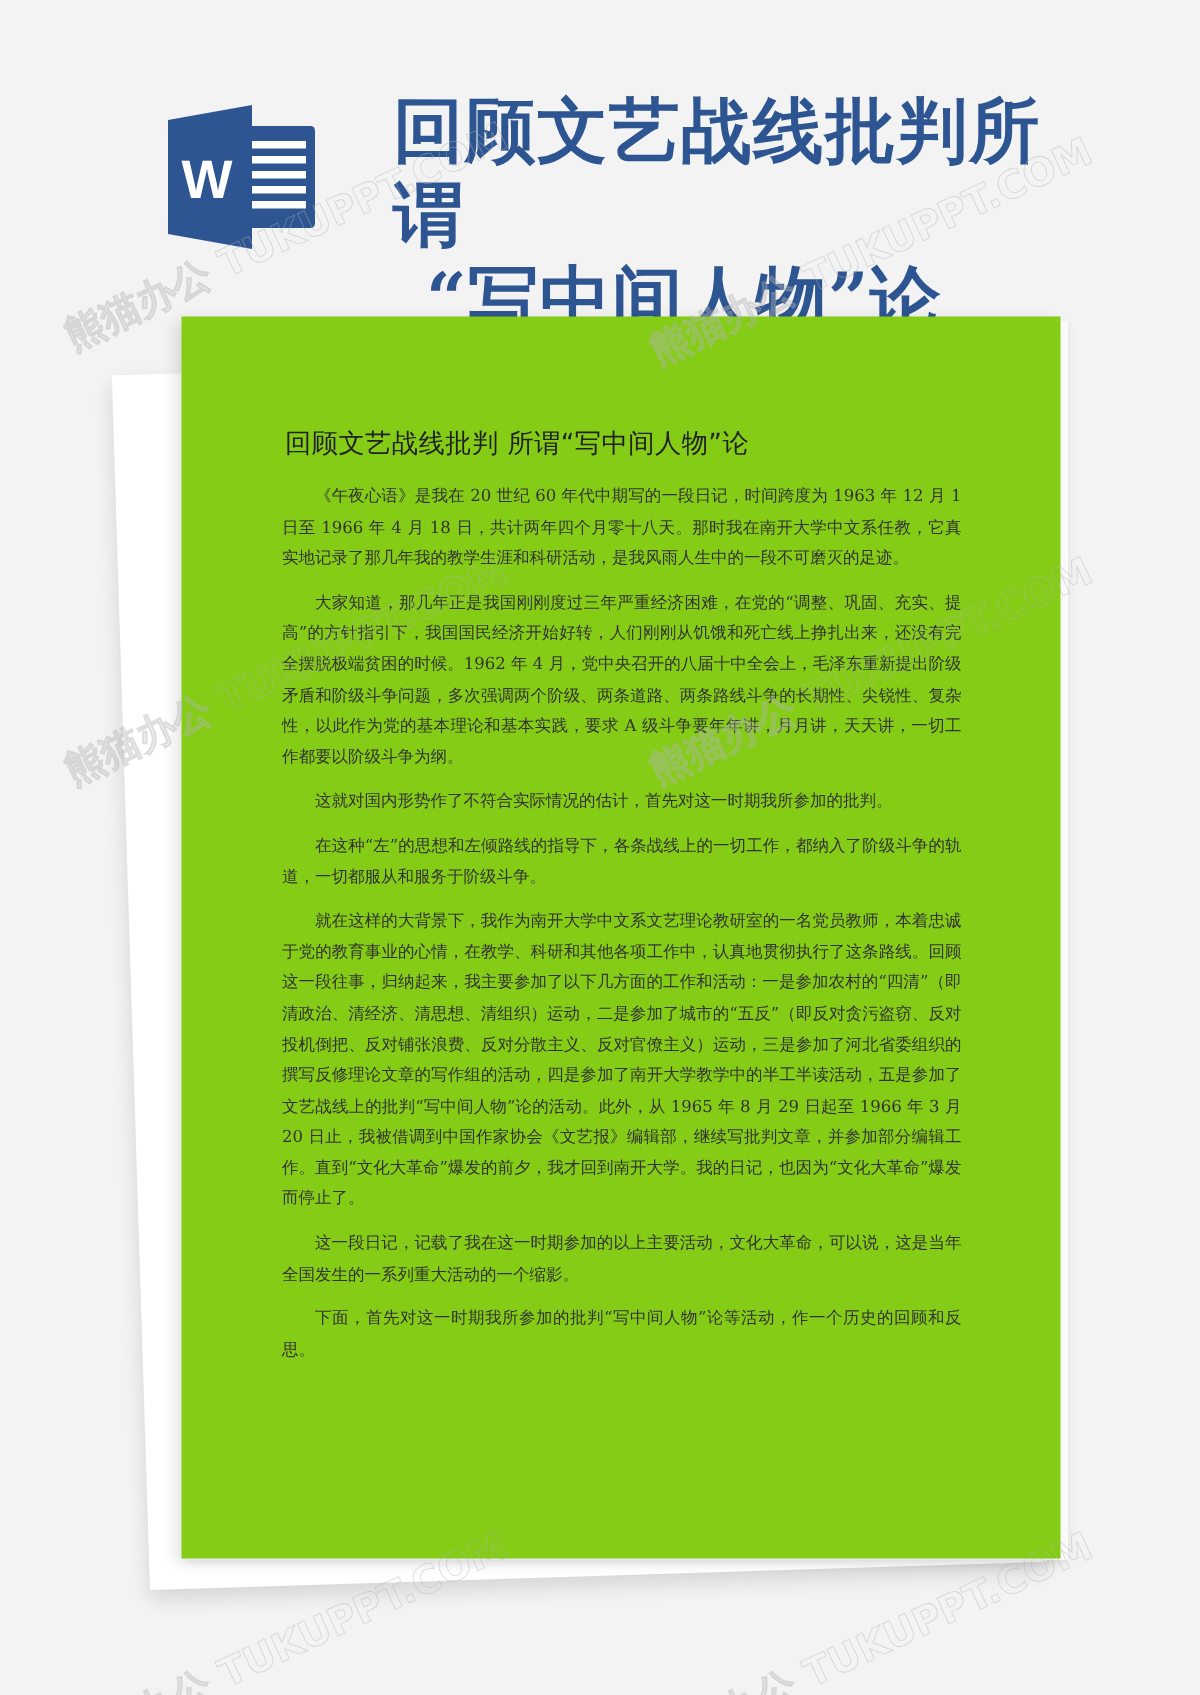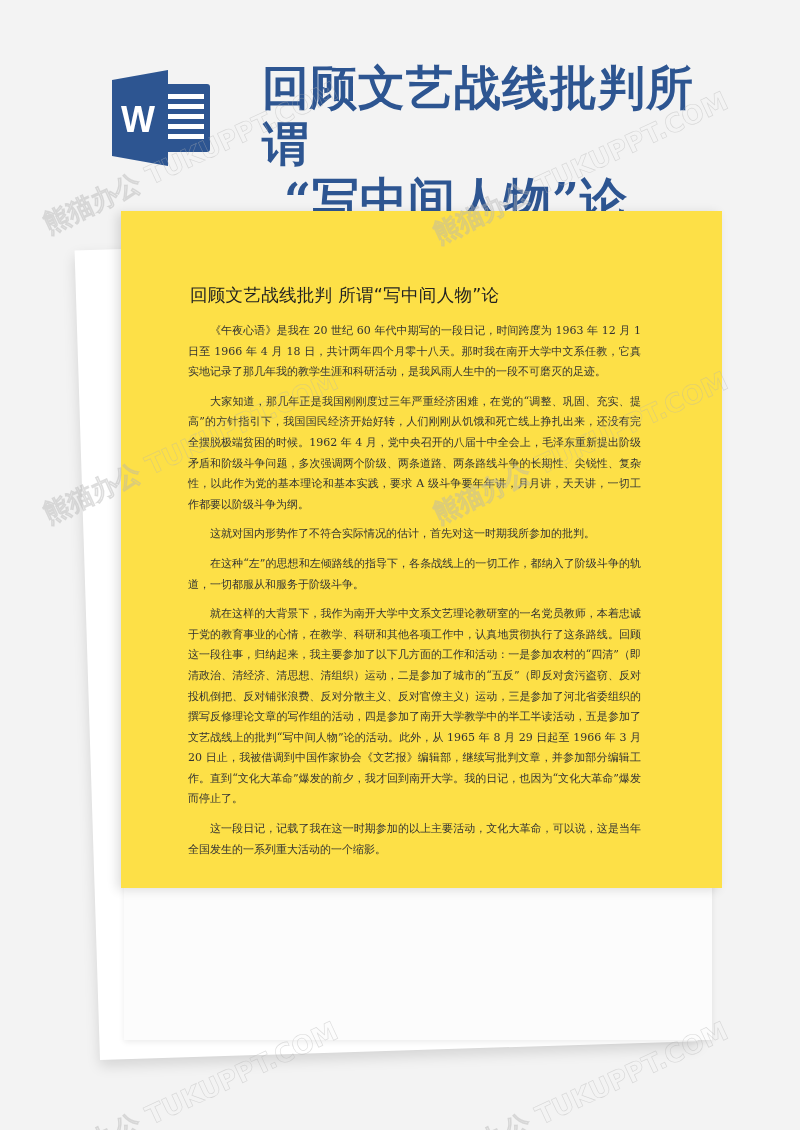--- a/index.html
+++ b/index.html
@@ -21,22 +21,22 @@
     .back-sheet {
       position: absolute; left: 100px; top: 250px; width: 598px; height: 810px;
       background: #fff; transform: rotate(-1.8deg); transform-origin: 0 100%;
       box-shadow: 0 6px 14px rgba(0,0,0,0.13);
     }
     .back-sheet2 {
       position: absolute; left: 124px; top: 214px; width: 588px; height: 826px;
       background: #fcfcfc; box-shadow: 0 2px 6px rgba(0,0,0,0.08);
     }
     .page {
-      position: absolute; left: 121px; top: 211px; width: 586px; height: 677px;
-      background: #fde047; box-shadow: -4px 2px 10px rgba(0,0,0,0.12); padding-left: 15px;
+      position: absolute; left: 121px; top: 211px; width: 586px; height: 828px;
+      background: #84cc16; box-shadow: -4px 2px 10px rgba(0,0,0,0.12);
     }
     .doc-title {
       position: absolute; left: 69px; top: 72px;
       font-family: "DejaVu Sans", "Liberation Sans", sans-serif;
       font-size: 17.5px; color: #222; letter-spacing: 0.3px;
     }
     .doc-body {
       position: absolute; left: 67px; top: 110px; width: 453px;
       font-size: 11px; line-height: 20.6px; color: #333;
       text-align: justify; font-family: "DejaVu Serif", "Liberation Serif", serif;
@@ -78,20 +78,21 @@
 
 <div class="page">
   <div class="doc-title">回顾文艺战线批判 所谓“写中间人物”论</div>
   <div class="doc-body">
     <p>《午夜心语》是我在 20 世纪 60 年代中期写的一段日记，时间跨度为 1963 年 12 月 1 日至 1966 年 4 月 18 日，共计两年四个月零十八天。那时我在南开大学中文系任教，它真实地记录了那几年我的教学生涯和科研活动，是我风雨人生中的一段不可磨灭的足迹。</p>
     <p>大家知道，那几年正是我国刚刚度过三年严重经济困难，在党的“调整、巩固、充实、提高”的方针指引下，我国国民经济开始好转，人们刚刚从饥饿和死亡线上挣扎出来，还没有完全摆脱极端贫困的时候。1962 年 4 月，党中央召开的八届十中全会上，毛泽东重新提出阶级矛盾和阶级斗争问题，多次强调两个阶级、两条道路、两条路线斗争的长期性、尖锐性、复杂性，以此作为党的基本理论和基本实践，要求 A 级斗争要年年讲，月月讲，天天讲，一切工作都要以阶级斗争为纲。</p>
     <p>这就对国内形势作了不符合实际情况的估计，首先对这一时期我所参加的批判。</p>
     <p>在这种“左”的思想和左倾路线的指导下，各条战线上的一切工作，都纳入了阶级斗争的轨道，一切都服从和服务于阶级斗争。</p>
     <p>就在这样的大背景下，我作为南开大学中文系文艺理论教研室的一名党员教师，本着忠诚于党的教育事业的心情，在教学、科研和其他各项工作中，认真地贯彻执行了这条路线。回顾这一段往事，归纳起来，我主要参加了以下几方面的工作和活动：一是参加农村的“四清”（即清政治、清经济、清思想、清组织）运动，二是参加了城市的“五反”（即反对贪污盗窃、反对投机倒把、反对铺张浪费、反对分散主义、反对官僚主义）运动，三是参加了河北省委组织的撰写反修理论文章的写作组的活动，四是参加了南开大学教学中的半工半读活动，五是参加了文艺战线上的批判“写中间人物”论的活动。此外，从 1965 年 8 月 29 日起至 1966 年 3 月 20 日止，我被借调到中国作家协会《文艺报》编辑部，继续写批判文章，并参加部分编辑工作。直到“文化大革命”爆发的前夕，我才回到南开大学。我的日记，也因为“文化大革命”爆发而停止了。</p>
     <p>这一段日记，记载了我在这一时期参加的以上主要活动，文化大革命，可以说，这是当年全国发生的一系列重大活动的一个缩影。</p>
+    <p>下面，首先对这一时期我所参加的批判“写中间人物”论等活动，作一个历史的回顾和反思。</p>
   </div>
 </div>
 
 <div class="watermark" style="left:30px; top:140px;">熊猫办公 TUKUPPT.COM</div>
 <div class="watermark" style="left:420px; top:150px;">熊猫办公 TUKUPPT.COM</div>
 <div class="watermark" style="left:30px; top:430px;">熊猫办公 TUKUPPT.COM</div>
 <div class="watermark" style="left:420px; top:430px;">熊猫办公 TUKUPPT.COM</div>
 <div class="watermark" style="left:30px; top:1080px;">熊猫办公 TUKUPPT.COM</div>
 <div class="watermark" style="left:420px; top:1080px;">熊猫办公 TUKUPPT.COM</div>
 

